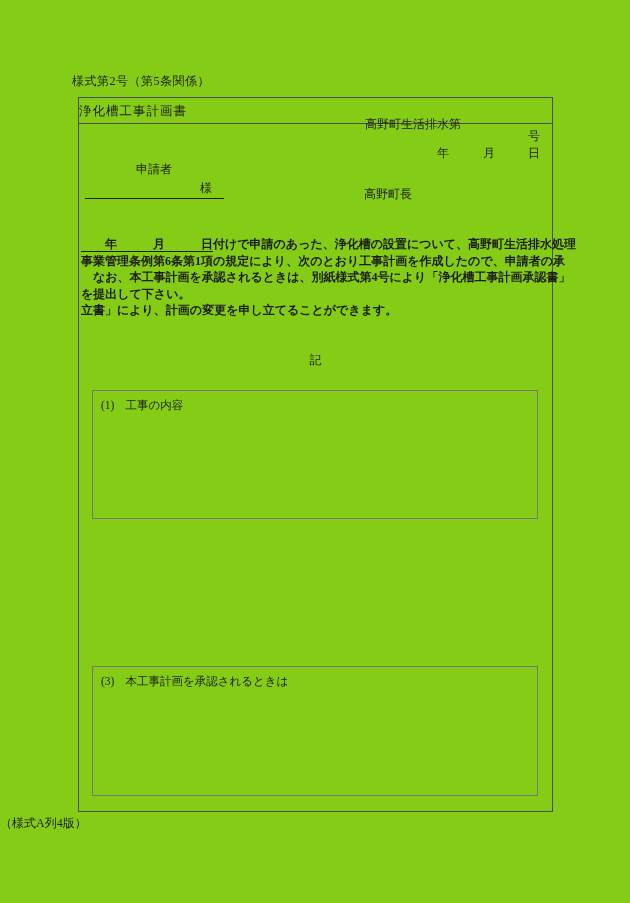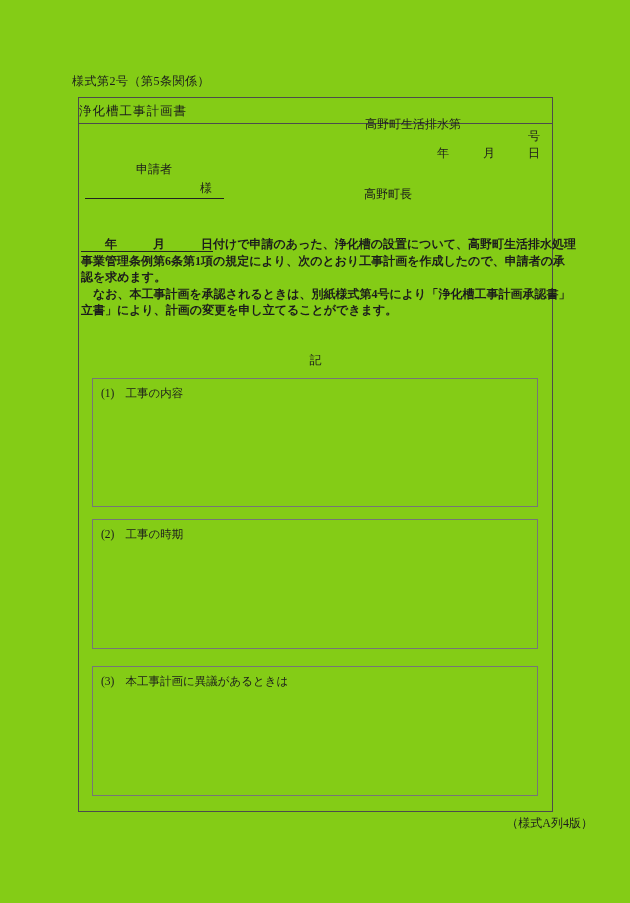--- a/index.html
+++ b/index.html
@@ -70,32 +70,31 @@
 
   .section-box {
     left: 13px;
     width: 446px;
     border: 1px solid #767676;
     box-sizing: border-box;
     padding: 7px 0 0 8px;
     font-size: 11.5px;
     white-space: nowrap;
   }
-  .sec-1 { top: 280px; height: 129px; }
+  .sec-1 { top: 292px; height: 129px; }
   .sec-2 { top: 421px; height: 130px; }
   .sec-3 { top: 568px; height: 130px; }
   .sec-label { margin-left: 11px; }
 
   .paper-note {
     left: 0; top: 815px;
     width: 553px;
-    text-align: right;
+    text-align: left;
     font-size: 12px;
     white-space: nowrap;
-    padding-left: 40px;
   }
 </style>
 </head>
 <body>
 
 <div class="page">
 
   <div class="abs form-label">様式第2号（第5条関係）</div>
 
   <div class="abs frame">
@@ -111,36 +110,33 @@
 
     <span class="abs hdr applicant">申請者</span>
     <span class="abs hdr honorific">様</span>
     <div class="abs name-line"></div>
 
     <span class="abs hdr mayor">高野町長</span>
 
     <div class="abs body-text">
       <div><span class="u-date">　　年　　　月　　　日</span><span>付けで申請のあった、浄化槽の設置について、高野町生活排水処理</span></div>
       <div>事業管理条例第6条第1項の規定により、次のとおり工事計画を作成したので、申請者の承</div>
-      <div>認を求めます。</div>
       <div>　なお、本工事計画を承認されるときは、別紙様式第4号により「浄化槽工事計画承認書」</div>
+      <div>を提出して下さい。</div>
       <div>立書」により、計画の変更を申し立てることができます。</div>
     </div>
 
     <div class="abs record-label">記</div>
 
     <div class="abs section-box sec-1">
       <span>(1)</span><span class="sec-label">工事の内容</span>
     </div>
 
-    <div class="abs section-box sec-2">
-      <span>(2)</span><span class="sec-label">工事の時期</span>
-    </div>
 
     <div class="abs section-box sec-3">
-      <span>(3)</span><span class="sec-label">本工事計画に異議があるときは</span>
+      <span>(3)</span><span class="sec-label">本工事計画を承認されるときは</span>
     </div>
 
   </div>
 
   <div class="abs paper-note">（様式A列4版）</div>
 
 </div>
 
 </body></html>

